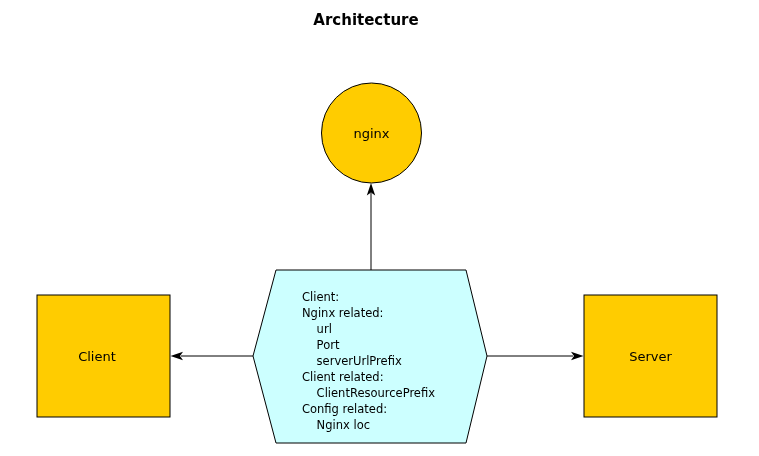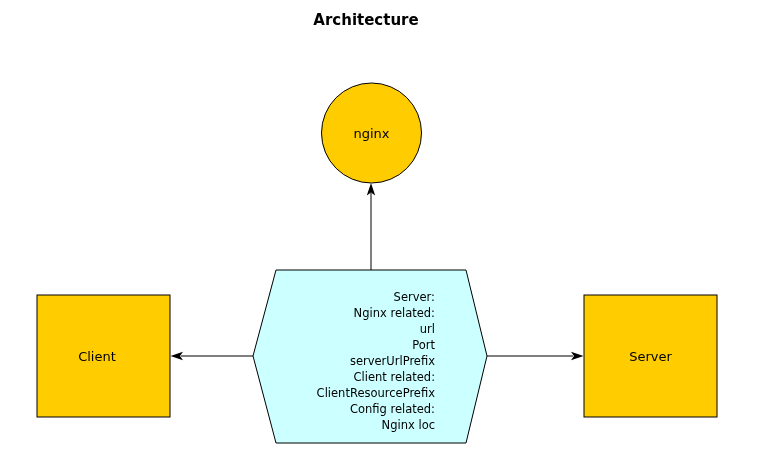--- a/index.html
+++ b/index.html
@@ -5,21 +5,20 @@
   * { margin: 0; padding: 0; box-sizing: border-box; }
   html, body { background: #ffffff; }
   .canvas {
     position: relative;
     width: 754px;
     height: 456px;
     background: var(--background, #ffffff);
     font-family: "DejaVu Sans", sans-serif;
     color: var(--text, #000000);
     overflow: hidden;
-    text-align: right;
   }
   svg.diagram-layer { position: absolute; left: 0; top: 0; }
   .node-fill { fill: var(--node_fill, #FFCC00); stroke: var(--stroke, #000); stroke-width: 1; }
   .hex-fill  { fill: var(--hex_fill, #CCFFFF);  stroke: var(--stroke, #000); stroke-width: 1; }
   .edge      { stroke: var(--stroke, #000); stroke-width: 1; fill: none; }
   .edge-head { fill: var(--stroke, #000); stroke: none; }
   .title {
     position: absolute; top: 11px; left: 366px;
     transform: translateX(-50%);
     font-size: 15px; font-weight: bold; white-space: nowrap;
@@ -59,15 +58,15 @@
   </svg>
 
   <div class="title">Architecture</div>
 
   <div class="node-label" style="left:371.5px; top:133px;">nginx</div>
 
   <div class="node-label" style="left:97px; top:356px;">Client</div>
 
   <div class="node-label" style="left:650.5px; top:356px;">Server</div>
 
-  <div class="config-text"><div>Server:</div><div>Nginx related:</div><div>    url</div><div>    Port</div><div>    serverUrlPrefix</div><div>Client related:</div><div>    ClientResourcePrefix</div><div>Config related:</div><div>    Nginx loc</div></div>
+  <div class="config-text"><div>Client:</div><div>Nginx related:</div><div>    url</div><div>    Port</div><div>    serverUrlPrefix</div><div>Client related:</div><div>    ClientResourcePrefix</div><div>Config related:</div><div>    Nginx loc</div></div>
 
 </div>
 
 </body></html>

